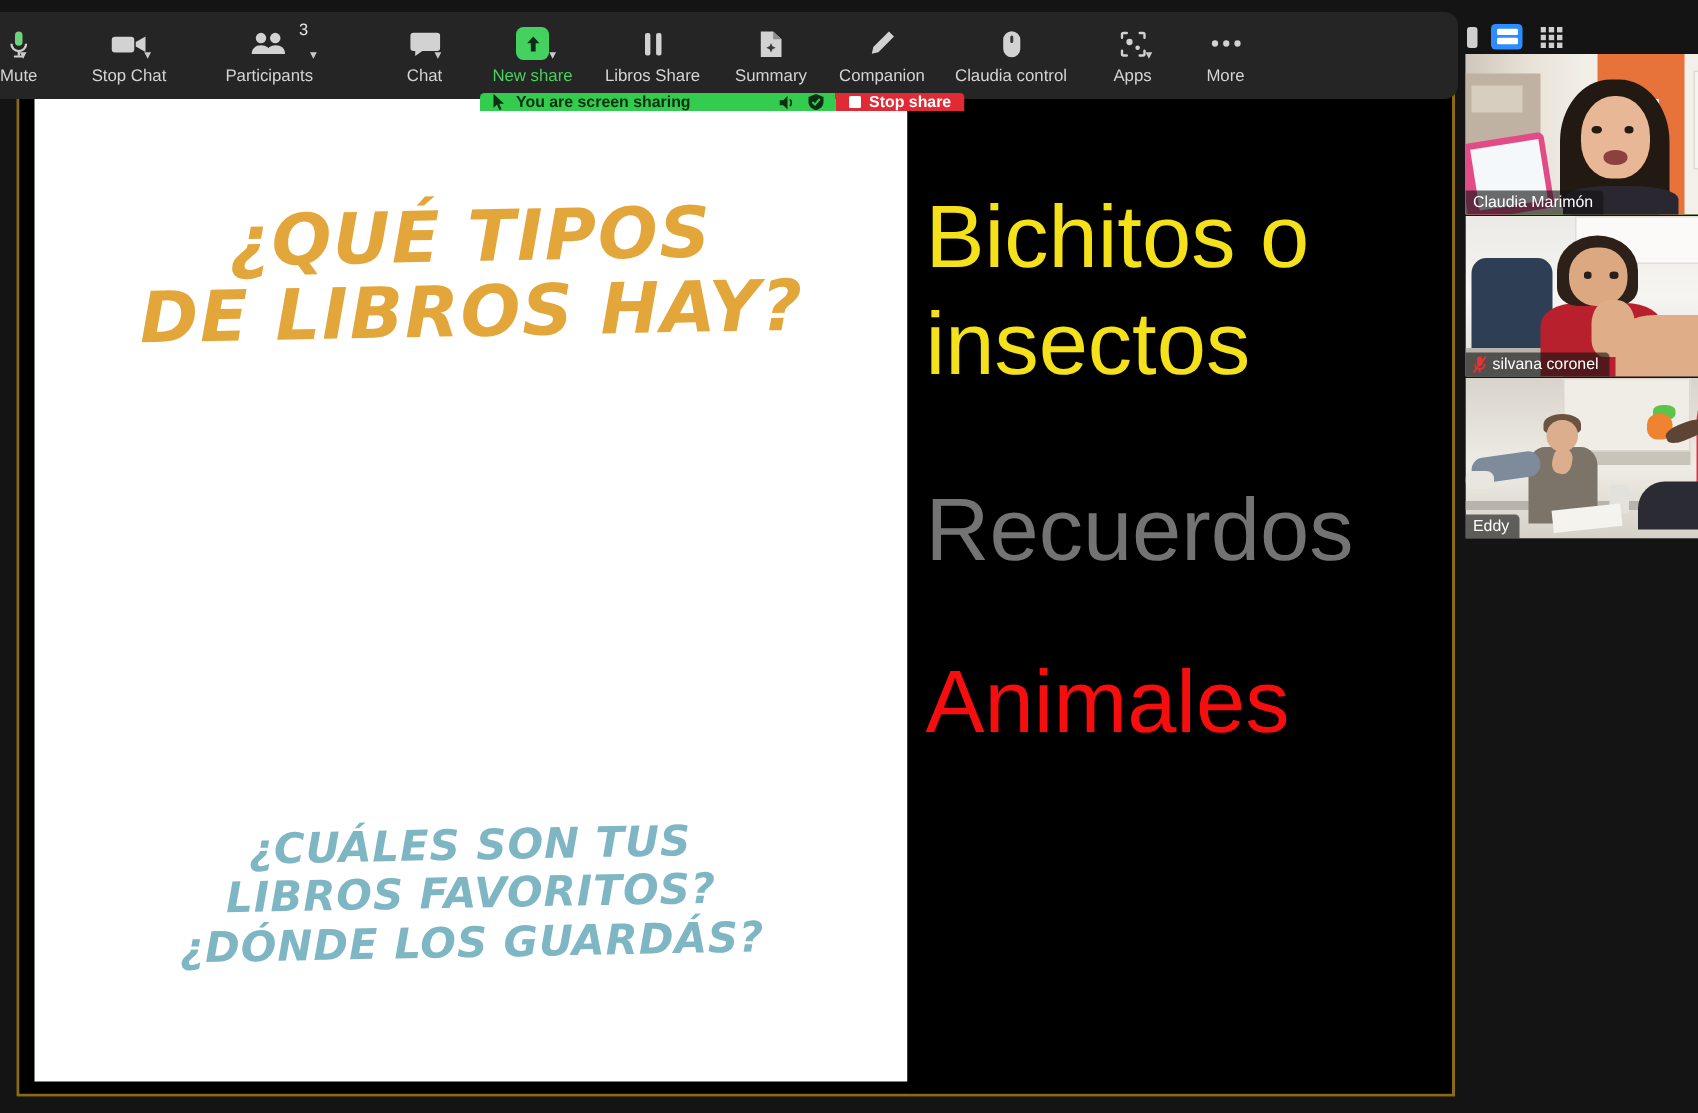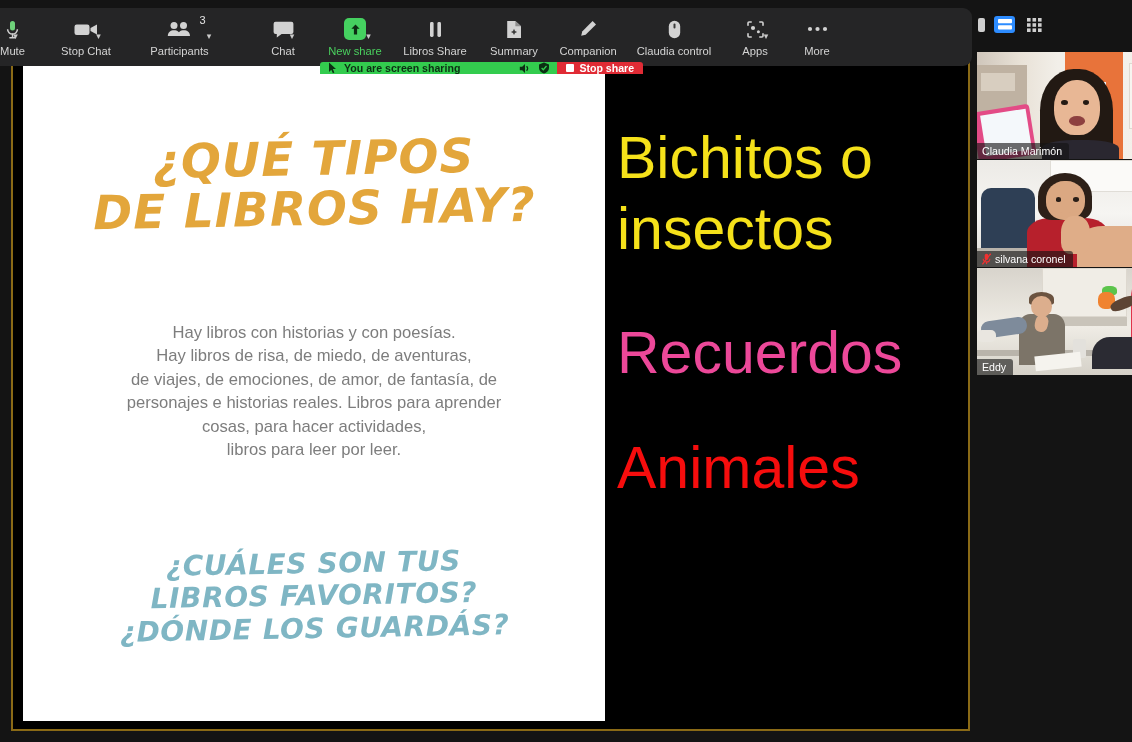--- a/index.html
+++ b/index.html
@@ -133,21 +133,21 @@
   .viewctl {
     position:absolute; right:87px; top:16px;
     display:flex; align-items:center; gap:9px;
     z-index:50;
   }
   .vc-btn { width:21px; height:17px; border-radius:3px; display:flex;
             align-items:center; justify-content:center; cursor:pointer; }
   .vc-active { background:#2d8cff; }
 
   
-  .filmstrip { position:absolute; right:3px; top:52px; width:152px; z-index:30; }
+  .filmstrip { position:absolute; right:3px; top:36px; width:152px; z-index:30; }
   .thumb {
     position:relative; width:192px; height:107px;
     overflow:hidden; background:#2b2b2b; margin-bottom:1px; cursor:pointer;
   }
   .thumb.active { outline:2px solid #96c83c; outline-offset:-2px; }
   .thumb .namebar {
     position:absolute; left:0; bottom:0;
     background:rgba(20,20,20,0.62);
     color:#fff; font-size:10.6px;
     padding:2px 7px 2px 5px;
@@ -210,35 +210,29 @@
 <body>
 
 <div id="app">
 
   <div class="share-frame">
     <div class="share-inner">
 
       <div class="slide">
         <div class="slide-title">¿QUÉ TIPOS
 DE LIBROS HAY?</div>
-        <div class="slide-body">Hay libros con historias y con poesías.
-Hay libros de risa, de miedo, de aventuras,
-de viajes, de emociones, de amor, de fantasía, de
-personajes e historias reales. Libros para aprender
-cosas, para hacer actividades,
-libros para leer por leer.</div>
         <div class="slide-question">¿CUÁLES SON TUS
 LIBROS FAVORITOS?
 ¿DÓNDE LOS GUARDÁS?</div>
       </div>
 
       <div class="black-panel">
         <div class="bp-line bp-1" style="color:#f5e11a">Bichitos o
 insectos</div>
-        <div class="bp-line bp-2" style="color:#ec4899">Recuerdos</div>
+        <div class="bp-line bp-2" style="color:#737373">Recuerdos</div>
         <div class="bp-line bp-3" style="color:#f60d0d">Animales</div>
       </div>
 
     </div>
   </div>
 
   <div class="viewctl">
     <div style="width:7px;height:14px;background:#cfcfcf;border-radius:2px;"></div>
     <div class="vc-btn vc-active">
       <svg width="14" height="11" viewBox="0 0 14 11">

